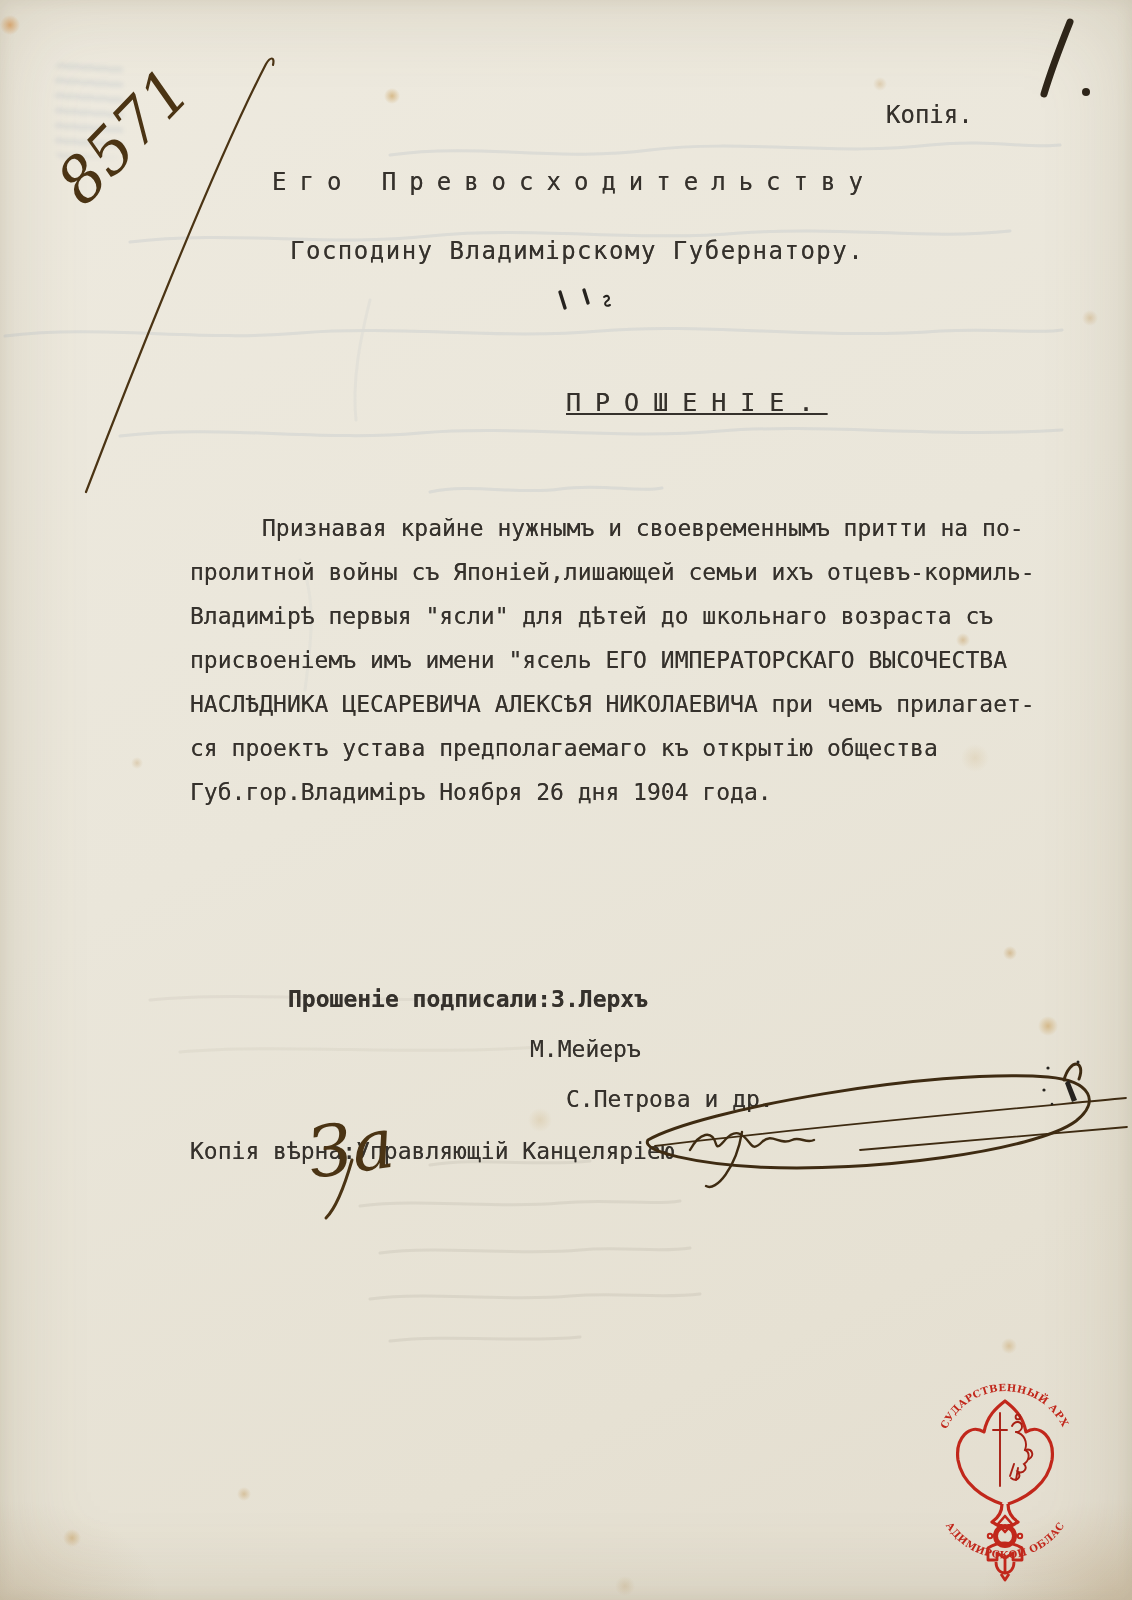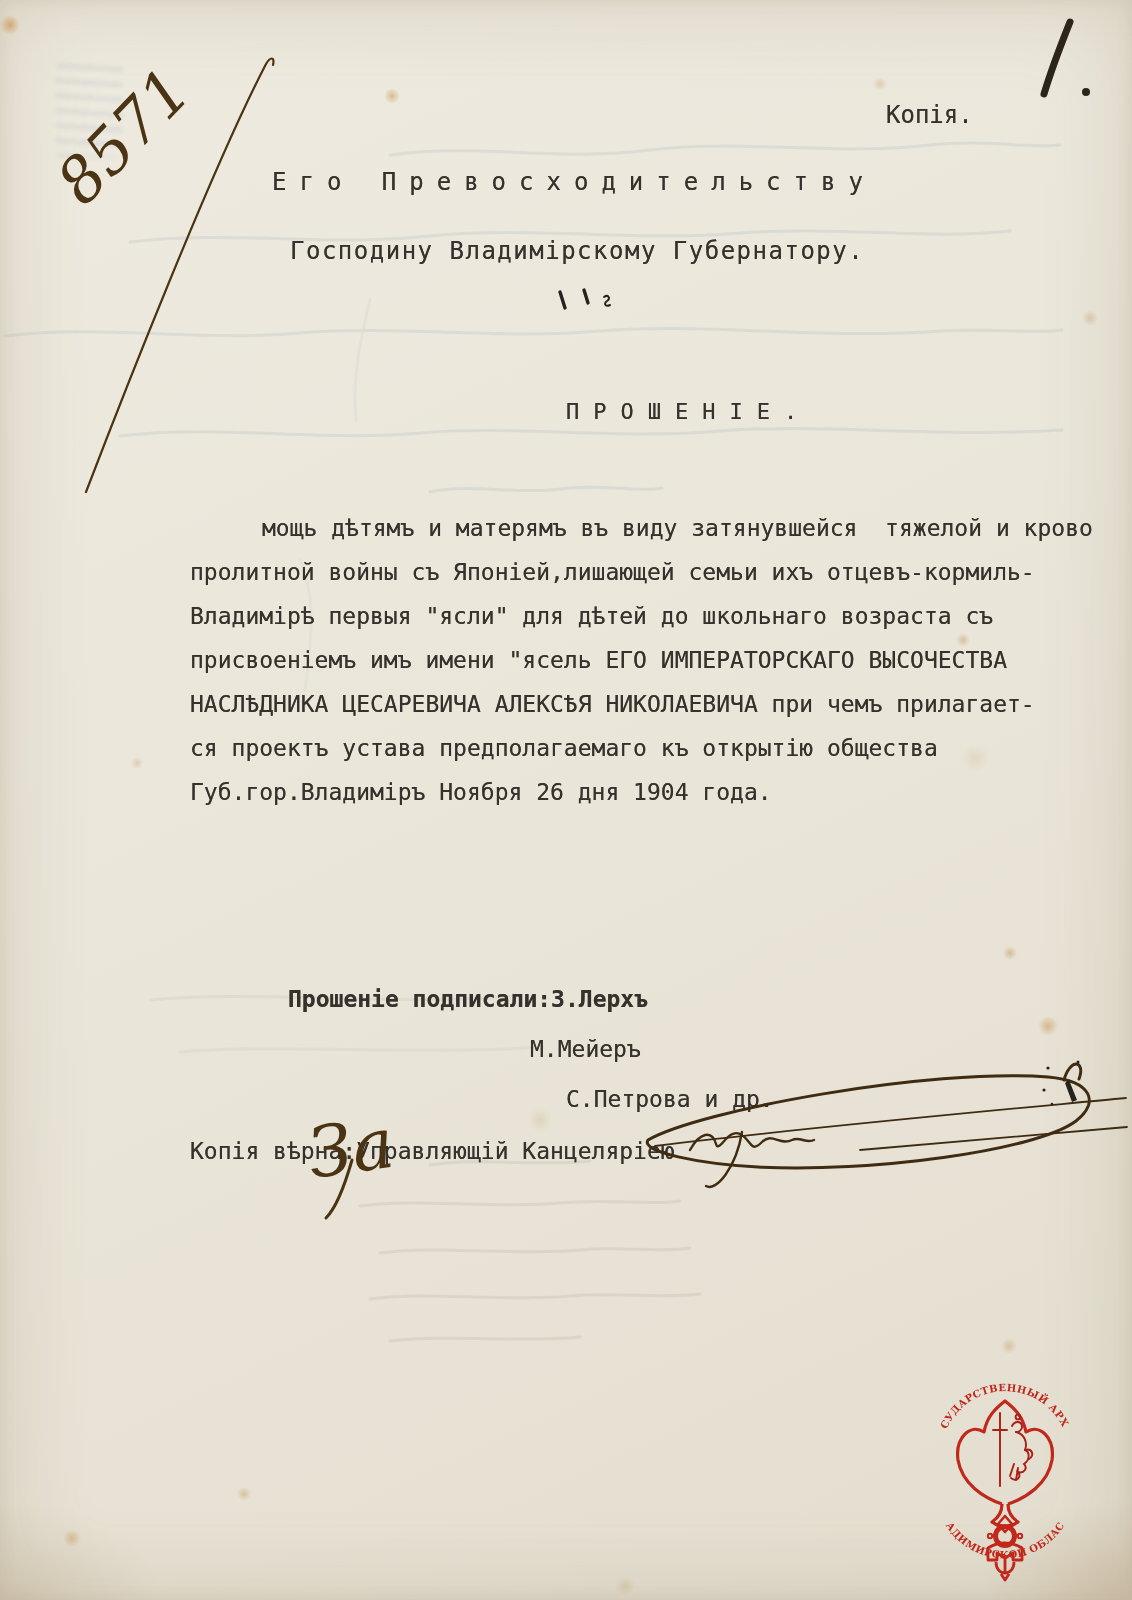--- a/index.html
+++ b/index.html
@@ -39,21 +39,21 @@
   }
   .blue-ghost{
     position:absolute;left:55px;top:62px;width:68px;height:96px;
     background:repeating-linear-gradient(4deg, rgba(92,122,162,.20) 0 5px, rgba(92,122,162,0) 5px 15px);
     filter:blur(2px);opacity:.55;border-radius:8px;pointer-events:none;
   }
   .typed{position:absolute;white-space:pre;}
   .copy-label{left:886px;top:101px;font-size:24px;}
   .addressee1{left:272px;top:168px;font-size:24px;letter-spacing:13px;}
   .addressee2{left:290px;top:237px;font-size:24px;letter-spacing:1.5px;}
-  .doc-title{left:566px;top:399px;font-size:22px;letter-spacing:14px;}
+  .doc-title{left:566px;top:388px;font-size:25px;letter-spacing:14px;text-decoration:underline;}
   .body-text{position:absolute;left:190px;top:506px;width:880px;font-size:23px;}
   .body-text .line{white-space:pre;height:44px;line-height:44px;}
   .body-text .line:first-child{padding-left:72px;}
   .sig-intro{left:288px;top:986px;font-size:23px;font-weight:bold;}
   .sig-2{left:530px;top:1036px;font-size:23px;}
   .sig-3{left:530px;top:1086px;font-size:23px;margin-left:36px;}
   .certification{left:190px;top:1138px;font-size:23px;}
   .typed, .body-text{text-shadow:0 0 .6px rgba(42,38,31,.65);}
   svg{position:absolute;left:0;top:0;}
   .ink-layer{pointer-events:none;}
@@ -88,21 +88,21 @@
       <path d="M180,1052 C280,1043 420,1056 540,1047" opacity="0.6"></path>
     </g>
   </svg>
 
   <div class="typed copy-label">Копія.</div>
   <div class="typed addressee2">Господину Владимірскому Губернатору.</div>
   <div class="typed addressee1">Его Превосходительству</div>
   <div class="typed doc-title">ПРОШЕНІЕ.</div>
 
   <div class="body-text">
-    <div class="line">мощь дѣтямъ и матерямъ въ виду затянувшейся  тяжелой и крово</div>
+    <div class="line">Признавая крайне нужнымъ и своевременнымъ притти на по-</div>
     <div class="line">пролитной войны съ Японіей,лишающей семьи ихъ отцевъ-кормиль-</div>
     <div class="line">Владимірѣ первыя "ясли" для дѣтей до школьнаго возраста съ</div>
     <div class="line">присвоеніемъ имъ имени "ясель ЕГО ИМПЕРАТОРСКАГО ВЫСОЧЕСТВА</div>
     <div class="line">НАСЛѢДНИКА ЦЕСАРЕВИЧА АЛЕКСѢЯ НИКОЛАЕВИЧА при чемъ прилагает-</div>
     <div class="line">ся проектъ устава предполагаемаго къ открытію общества</div>
     <div class="line">Губ.гор.Владиміръ Ноября 26 дня 1904 года.</div>
   </div>
 
   <div class="typed sig-intro">Прошеніе подписали:З.Лерхъ</div>
   <div class="typed sig-2">М.Мейеръ</div>

